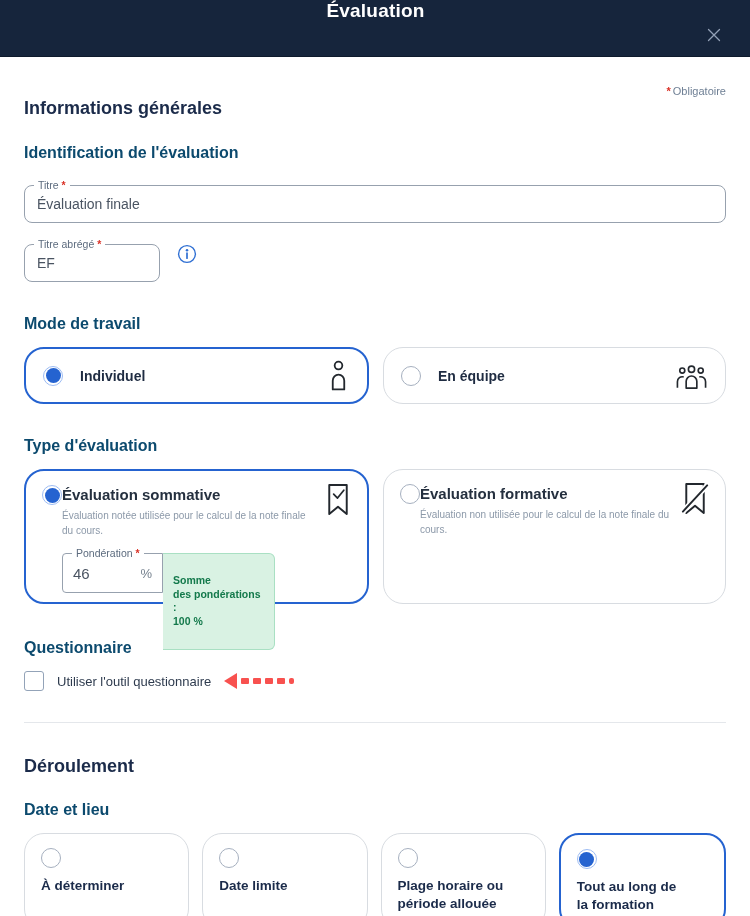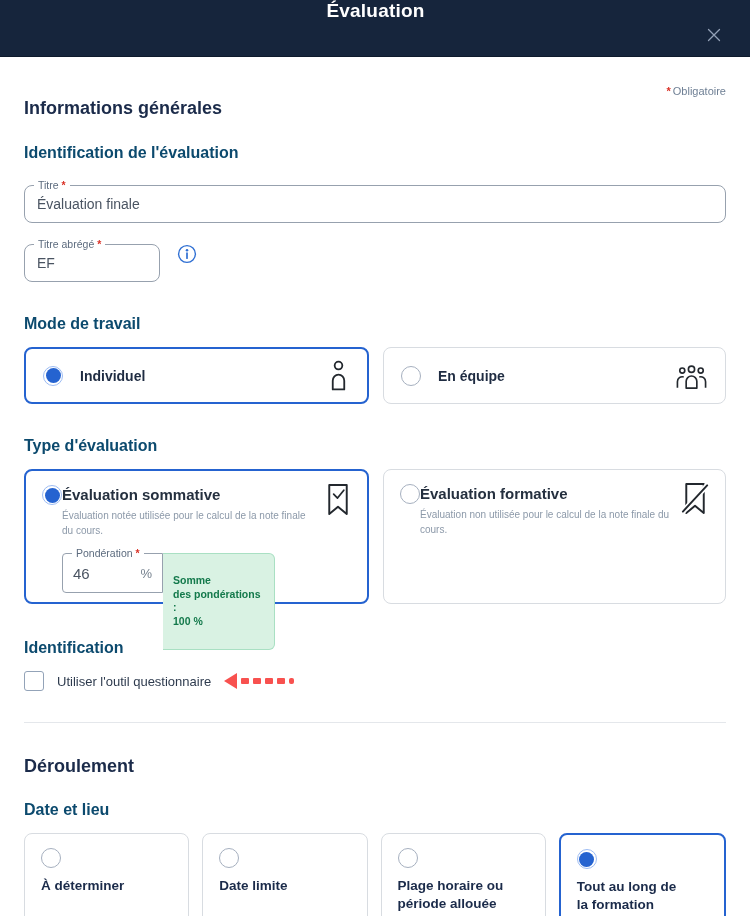--- a/index.html
+++ b/index.html
@@ -34,21 +34,21 @@
     display: flex; align-items: center; padding: 0 12px; background: #fff; }
   .flabel { position: absolute; top: -8px; left: 9px; background: #fff; padding: 0 4px;
     font-size: 10.5px; color: #5C6B7E; line-height: 14px; white-space: nowrap; }
   .fvalue { font-size: 14px; color: #4A5462; }
   .titre-field { margin-top: 23px; }
   .abrege-row { margin-top: 21px; display: flex; align-items: flex-start; gap: 17px; }
   .abrege-field { width: 136px; }
 
   
   .cards-row { display: flex; gap: 14px; margin-top: 14px; }
-  .option-card { flex: 1; border: 1px solid #D8DCE1; border-radius: 8px; background: #fff;
+  .option-card { flex: 1; border: 1px solid #D8DCE1; border-radius: 20px; background: #fff;
     position: relative; cursor: pointer; }
   .option-card.selected { border: 2px solid #2563D0; }
 
   .mode-card { height: 57px; display: flex; align-items: center; padding: 0 17px; gap: 17px; }
   .card-label { font-size: 14px; font-weight: bold; color: #1F2C42; }
   .mode-icon { margin-left: auto; display: flex; }
 
   .radio { width: 20px; height: 20px; border-radius: 50%; border: 1px solid #A6B0BF;
     background: #fff; flex-shrink: 0; position: relative; }
   .radio.checked { border-color: #9DBCF3; }
@@ -201,21 +201,21 @@
       <span class="type-icon">
         <svg width="29" height="33" viewBox="0 0 29 34" fill="none" stroke-linejoin="round" stroke-linecap="round">
           <path d="M5 2 h18 v30 l-9 -7.5 -9 7.5 z" stroke="#23282E" stroke-width="2"></path>
           <path d="M1.5 30.5 L26.5 3.5" stroke="#fff" stroke-width="5.5"></path>
           <path d="M1.5 30.5 L26.5 3.5" stroke="#23282E" stroke-width="2"></path>
         </svg>
       </span>
     </div>
   </div>
 
-  <div class="h2 quest">Identification</div>
+  <div class="h2 quest">Questionnaire</div>
 
   <div class="checkbox-row">
     <span class="checkbox"></span>
     <span class="cb-label">Utiliser l'outil questionnaire</span>
     <span class="attention-arrow">
       <span class="arrow-head"></span>
       <span class="dash"></span>
         <span class="dash"></span>
         <span class="dash"></span>
         <span class="dash"></span>

